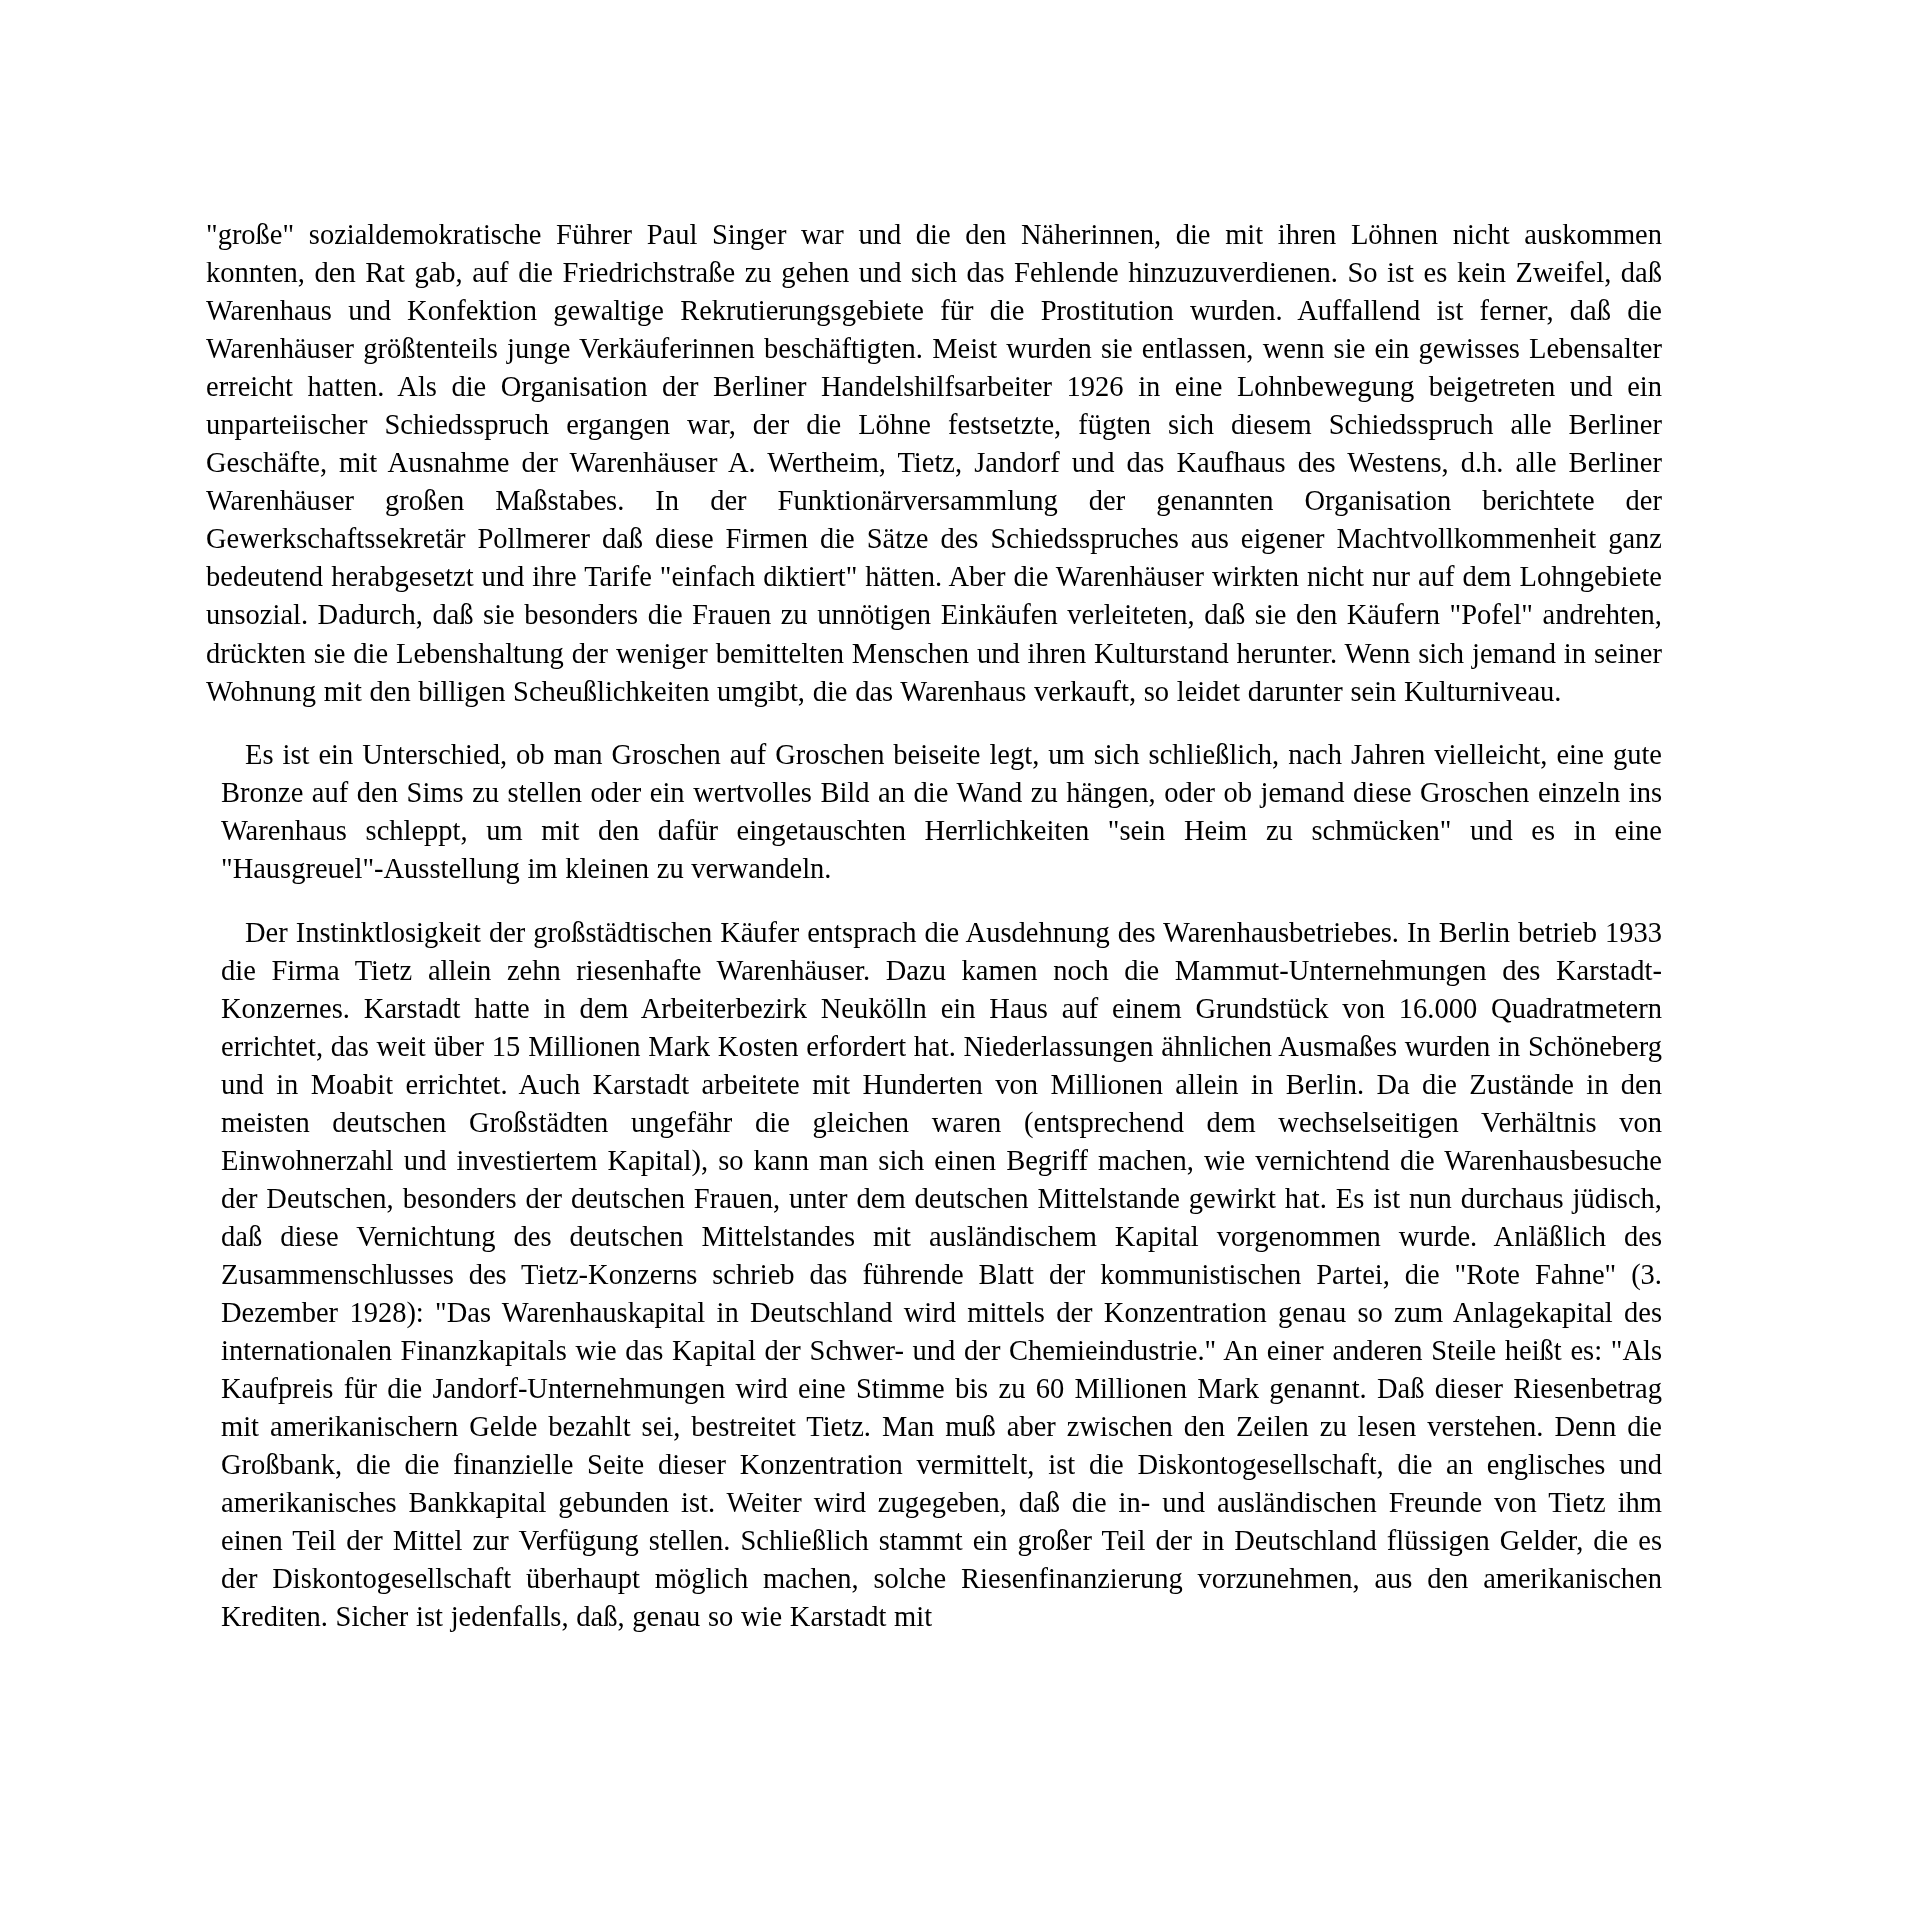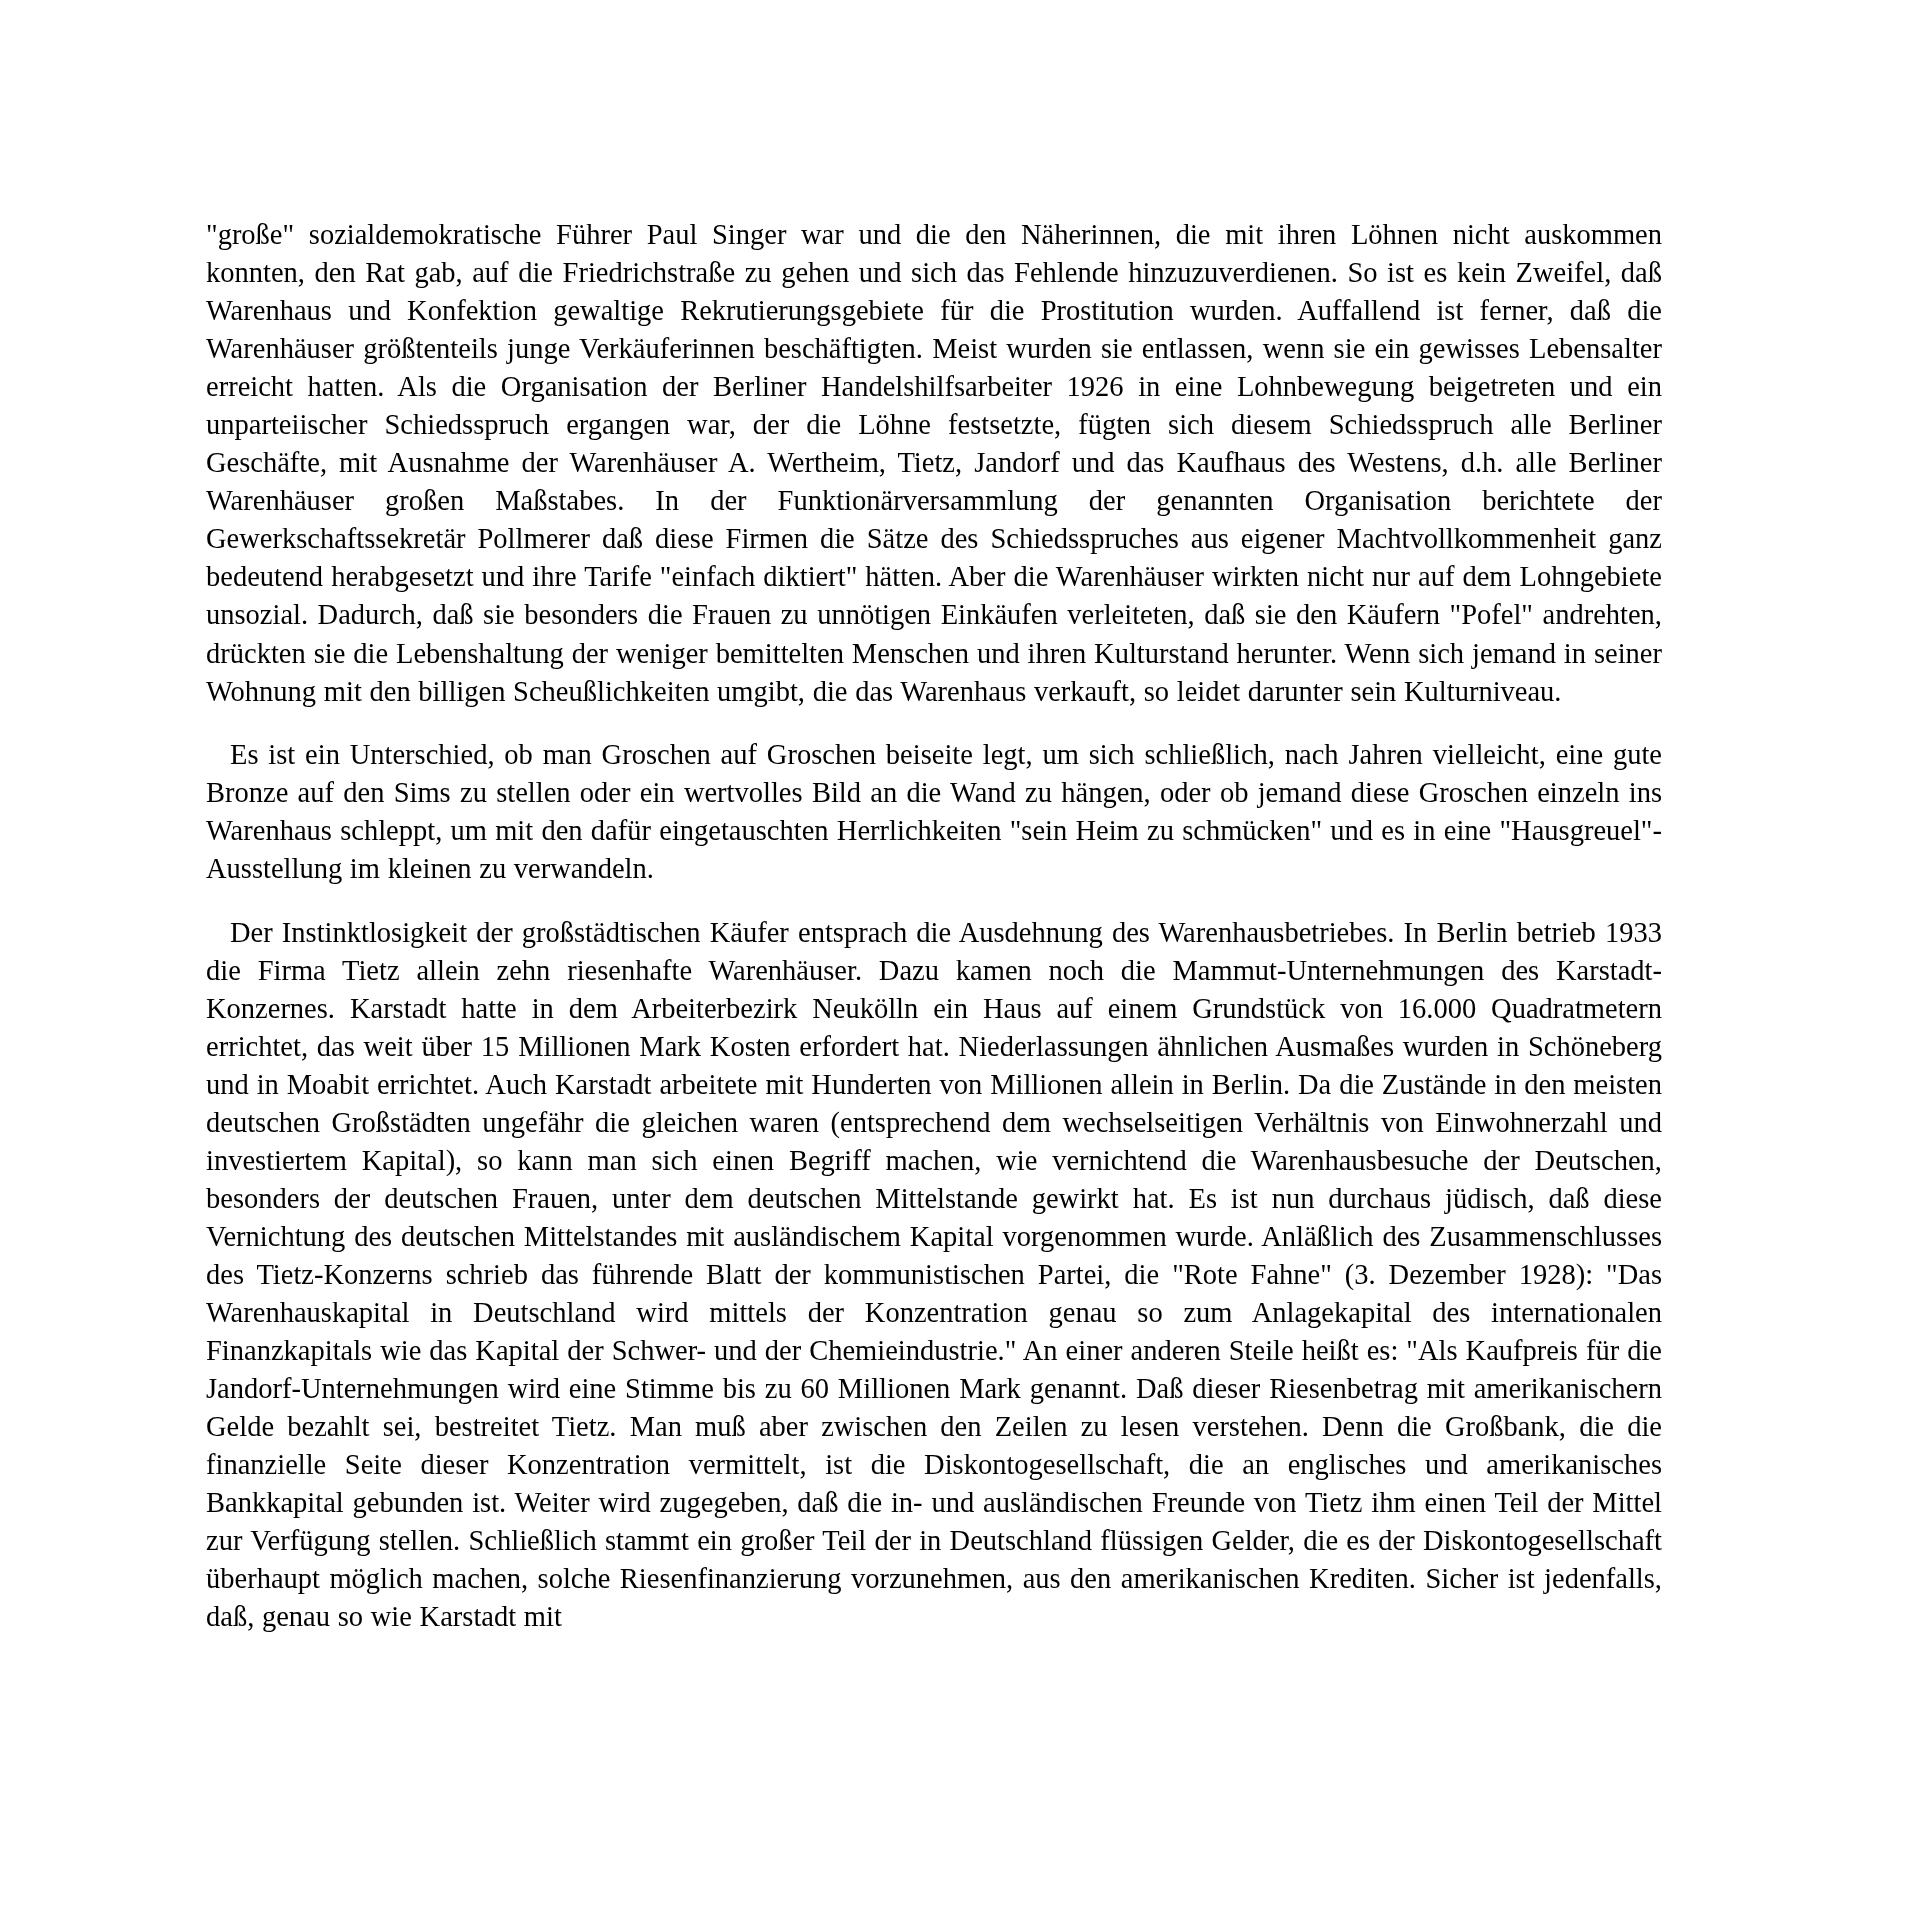--- a/index.html
+++ b/index.html
@@ -35,20 +35,21 @@
     word-spacing: 0.02em;
     hyphens: none;
     -webkit-hyphens: none;
     font-kerning: normal;
   }
   .para.indent {
     text-indent: 24px;
   }
   .para + .para {
     margin-top: 25.4px;
+    margin-left: 15px;
   }
 </style>
 </head>
 <body>
 
 <div class="page">
 
   <div class="text-column">
 
     <p class="para">"große" sozialdemokratische Führer Paul Singer war und die den Näherinnen, die mit ihren Löhnen nicht auskommen konnten, den Rat gab, auf die Friedrichstraße zu gehen und sich das Fehlende hinzuzuverdienen. So ist es kein Zweifel, daß Warenhaus und Konfektion gewaltige Rekrutierungsgebiete für die Prostitution wurden. Auffallend ist ferner, daß die Warenhäuser größtenteils junge Verkäuferinnen beschäftigten. Meist wurden sie entlassen, wenn sie ein gewisses Lebensalter erreicht hatten. Als die Organisation der Berliner Handelshilfsarbeiter 1926 in eine Lohnbewegung beigetreten und ein unparteiischer Schiedsspruch ergangen war, der die Löhne festsetzte, fügten sich diesem Schiedsspruch alle Berliner Geschäfte, mit Ausnahme der Warenhäuser A. Wertheim, Tietz, Jandorf und das Kaufhaus des Westens, d.h. alle Berliner Warenhäuser großen Maßstabes. In der Funktionärversammlung der genannten Organisation berichtete der Gewerkschaftssekretär Pollmerer daß diese Firmen die Sätze des Schiedsspruches aus eigener Machtvollkommenheit ganz bedeutend herabgesetzt und ihre Tarife "einfach diktiert" hätten. Aber die Warenhäuser wirkten nicht nur auf dem Lohngebiete unsozial. Dadurch, daß sie besonders die Frauen zu unnötigen Einkäufen verleiteten, daß sie den Käufern "Pofel" andrehten, drückten sie die Lebenshaltung der weniger bemittelten Menschen und ihren Kulturstand herunter. Wenn sich jemand in seiner Wohnung mit den billigen Scheußlichkeiten umgibt, die das Warenhaus verkauft, so leidet darunter sein Kulturniveau.</p>

